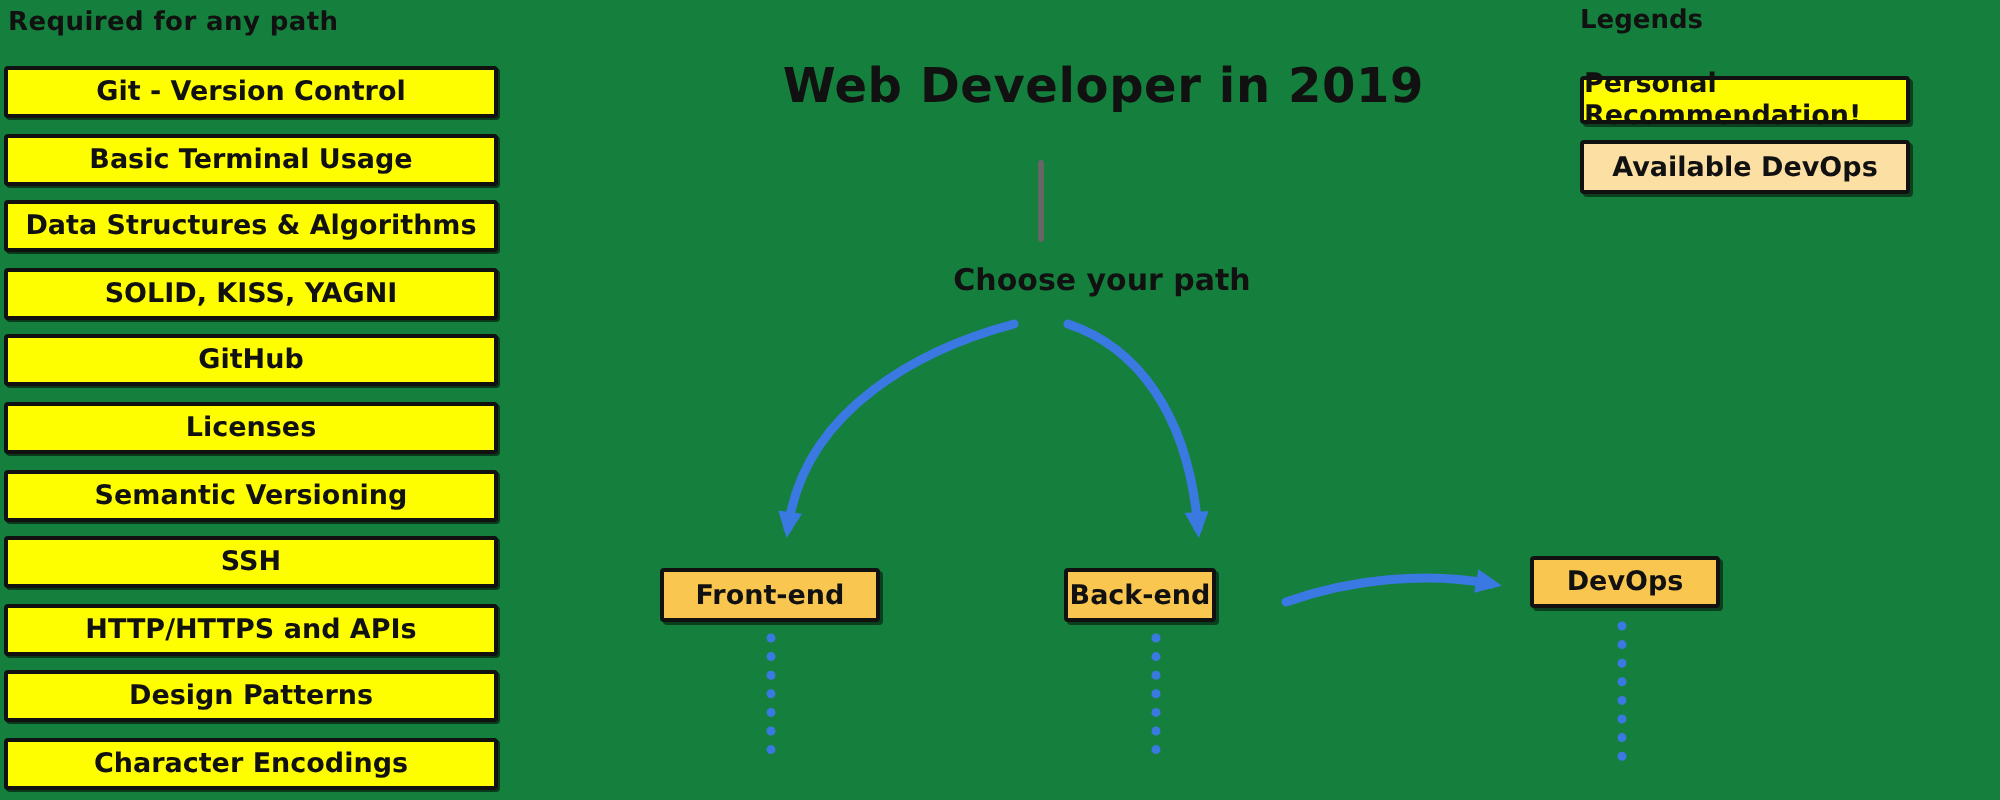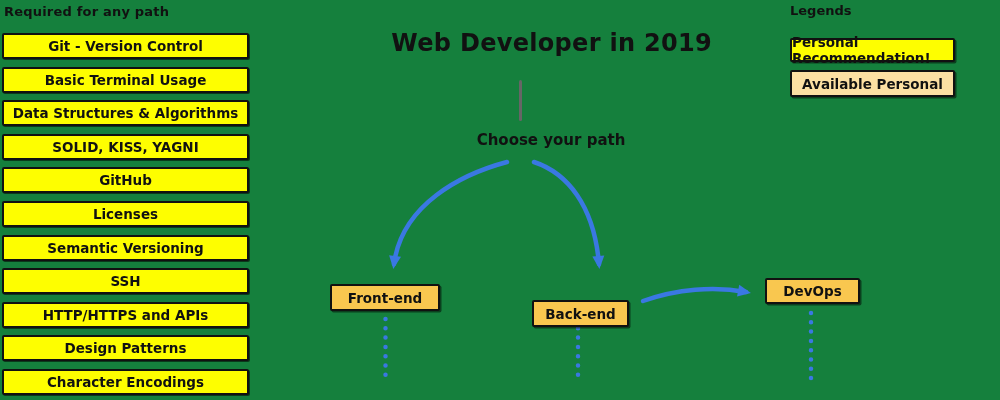--- a/index.html
+++ b/index.html
@@ -22,21 +22,21 @@
 
   .page-title{position:absolute;left:312px;top:29px;width:400px;text-align:right;
     font-size:24px;font-weight:800;letter-spacing:.3px;}
   .title-line{position:absolute;left:519px;top:80px;width:3px;height:41px;background:var(--gray);border-radius:2px;}
   .choose-label{position:absolute;left:451px;top:131px;width:200px;text-align:center;font-size:15px;font-weight:700;}
 
   .path-node{position:absolute;background:var(--orange);border:2px solid var(--ink);border-radius:2px;
     display:flex;align-items:center;justify-content:center;font-size:13.5px;font-weight:700;
     box-shadow:1.5px 1.5px 0 rgba(0,0,0,.5);}
   .node-frontend{left:330px;top:284px;width:110px;height:27px;}
-  .node-backend{left:532px;top:300px;width:97px;height:27px;}
+  .node-backend{left:532px;top:284px;width:76px;height:27px;}
   .node-devops{left:765px;top:278px;width:95px;height:26px;}
 
   .legend-heading{position:absolute;left:790px;top:3px;font-size:13px;font-weight:700;}
   .legend-box{position:absolute;left:790px;width:165px;border:2px solid var(--ink);border-radius:2px;
     display:flex;align-items:center;justify-content:center;font-size:13.5px;font-weight:700;
     box-shadow:1.5px 1.5px 0 rgba(0,0,0,.5);}
   .legend-personal{top:38px;height:24px;background:var(--yellow);}
   .legend-available{top:70px;height:27px;background:var(--tan);}
 
   .overlay{position:absolute;left:0;top:0;width:1000px;height:400px;pointer-events:none;}
@@ -81,15 +81,15 @@
     <line class="dots" x1="578" y1="319" x2="578" y2="379"></line>
     <line class="dots" x1="811" y1="313" x2="811" y2="385"></line>
   </svg>
 
   <div class="path-node node-frontend">Front-end</div>
   <div class="path-node node-backend">Back-end</div>
   <div class="path-node node-devops">DevOps</div>
 
   <div class="legend-heading">Legends</div>
   <div class="legend-box legend-personal">Personal Recommendation!</div>
-  <div class="legend-box legend-available">Available Personal</div>
+  <div class="legend-box legend-available">Available DevOps</div>
 
 </div>
 
 </body></html>

